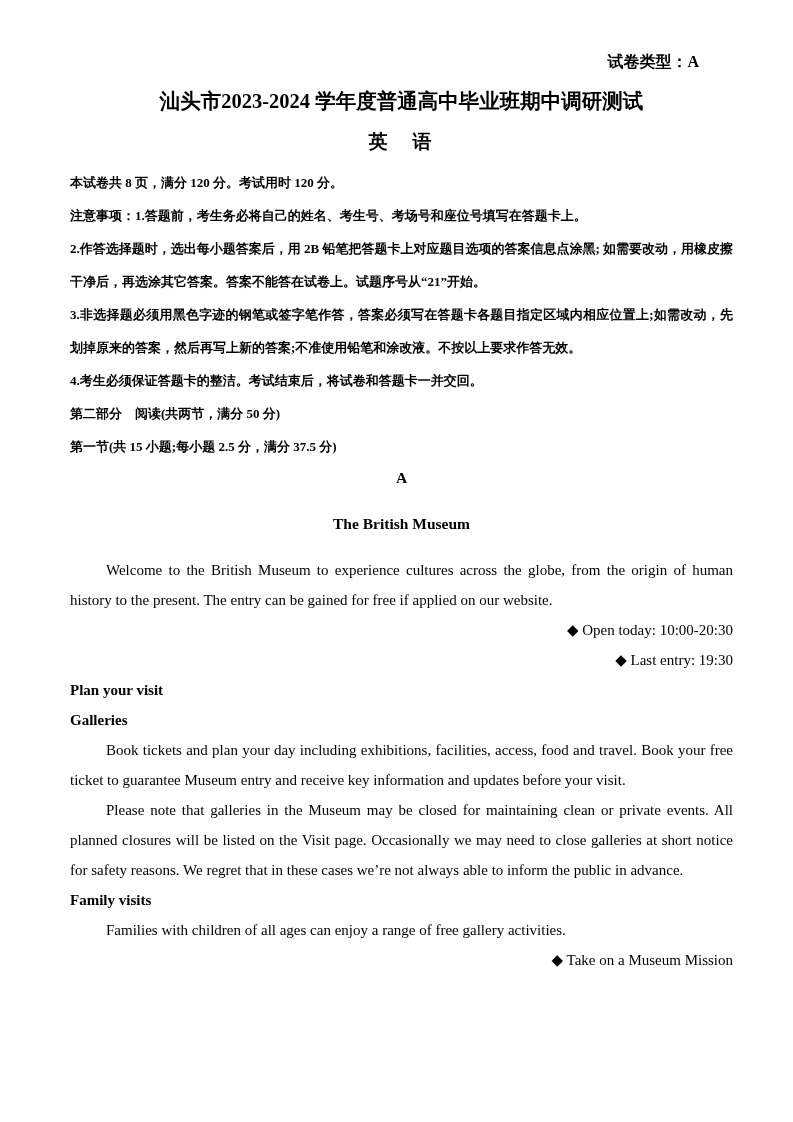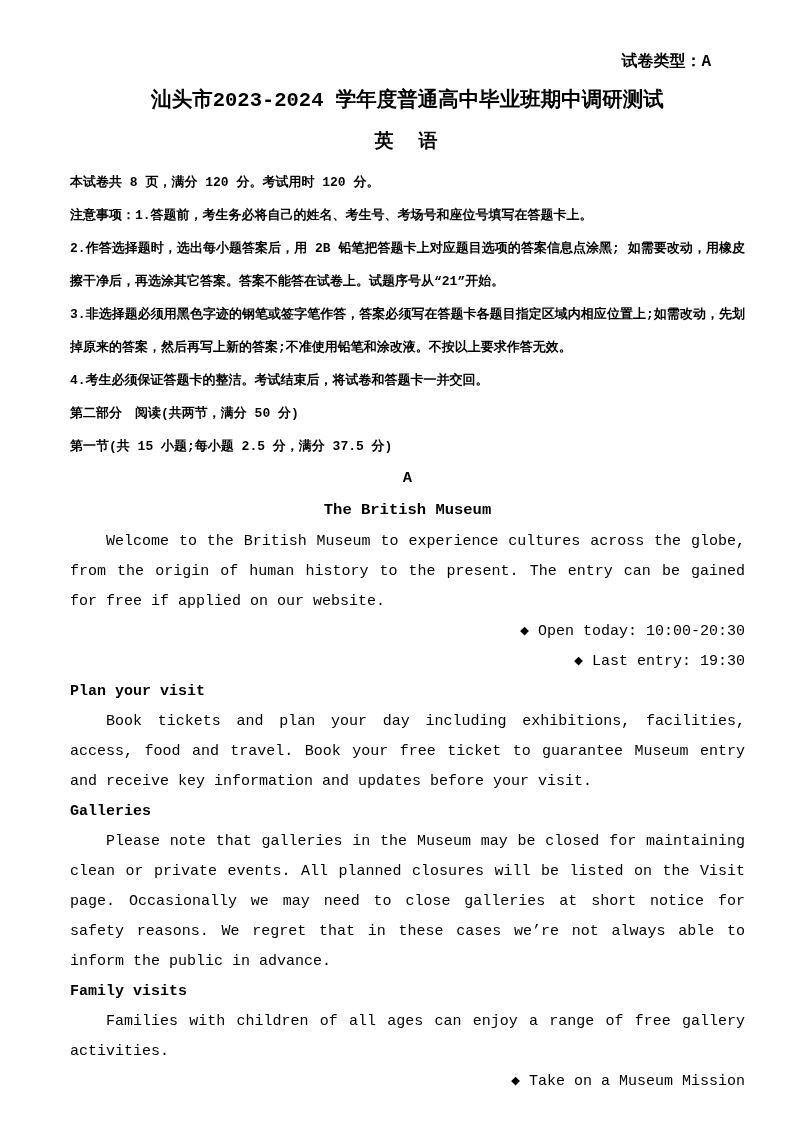--- a/index.html
+++ b/index.html
@@ -7,22 +7,22 @@
     padding: 0;
     background: #ffffff;
   }
   .page {
     position: relative;
     width: 793px;
     height: 1122px;
     box-sizing: border-box;
     background: #ffffff;
     color: #000000;
-    padding: 52px 48px 30px 70px;
-    font-family: Liberation Mono, monospace;
+    padding: 52px 60px 30px 70px;
+    font-family: Liberation Serif, serif;
     overflow: hidden;
     border-radius: 11px;
   }
   .paper-type {
     text-align: right;
     font-weight: bold;
     font-size: 16px;
     padding-right: 34px;
     line-height: 20px;
   }
@@ -56,21 +56,21 @@
     font-weight: bold;
     font-size: 15.5px;
     line-height: 30px;
     margin: 0;
   }
   .passage-title {
     text-align: center;
     font-weight: bold;
     font-size: 15.5px;
     line-height: 30px;
-    margin: 2px;
+    margin: 16px;
   }
   .en {
     font-size: 15px;
     line-height: 30px;
     margin: 0;
     text-align: justify;
   }
   .en.indent {
     text-indent: 2.4em;
   }
@@ -104,23 +104,23 @@
 
   <div class="center-label">A</div>
   <div class="passage-title">The British Museum</div>
 
   <p class="en indent">Welcome to the British Museum to experience cultures across the globe, from the origin of human history to the present. The entry can be gained for free if applied on our website.</p>
 
   <p class="en bullet">◆ Open today: 10:00-20:30</p>
   <p class="en bullet">◆ Last entry: 19:30</p>
 
   <p class="en heading">Plan your visit</p>
+  <p class="en heading">Galleries</p>
+
   <p class="en indent">Book tickets and plan your day including exhibitions, facilities, access, food and travel. Book your free ticket to guarantee Museum entry and receive key information and updates before your visit.</p>
-
-  <p class="en heading">Galleries</p>
   <p class="en indent">Please note that galleries in the Museum may be closed for maintaining clean or private events. All planned closures will be listed on the Visit page. Occasionally we may need to close galleries at short notice for safety reasons. We regret that in these cases we’re not always able to inform the public in advance.</p>
 
   <p class="en heading">Family visits</p>
   <p class="en indent">Families with children of all ages can enjoy a range of free gallery activities.</p>
 
   <p class="en bullet">◆ Take on a Museum Mission</p>
 
 </div>
 
 </body></html>

